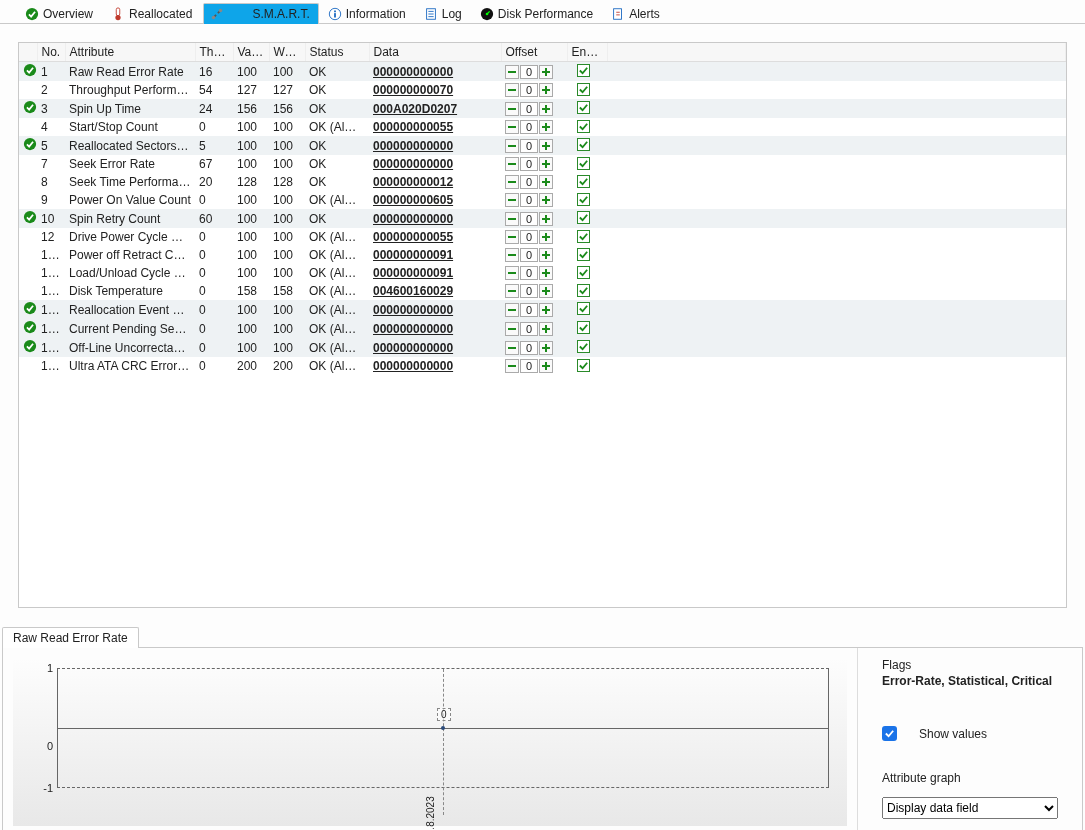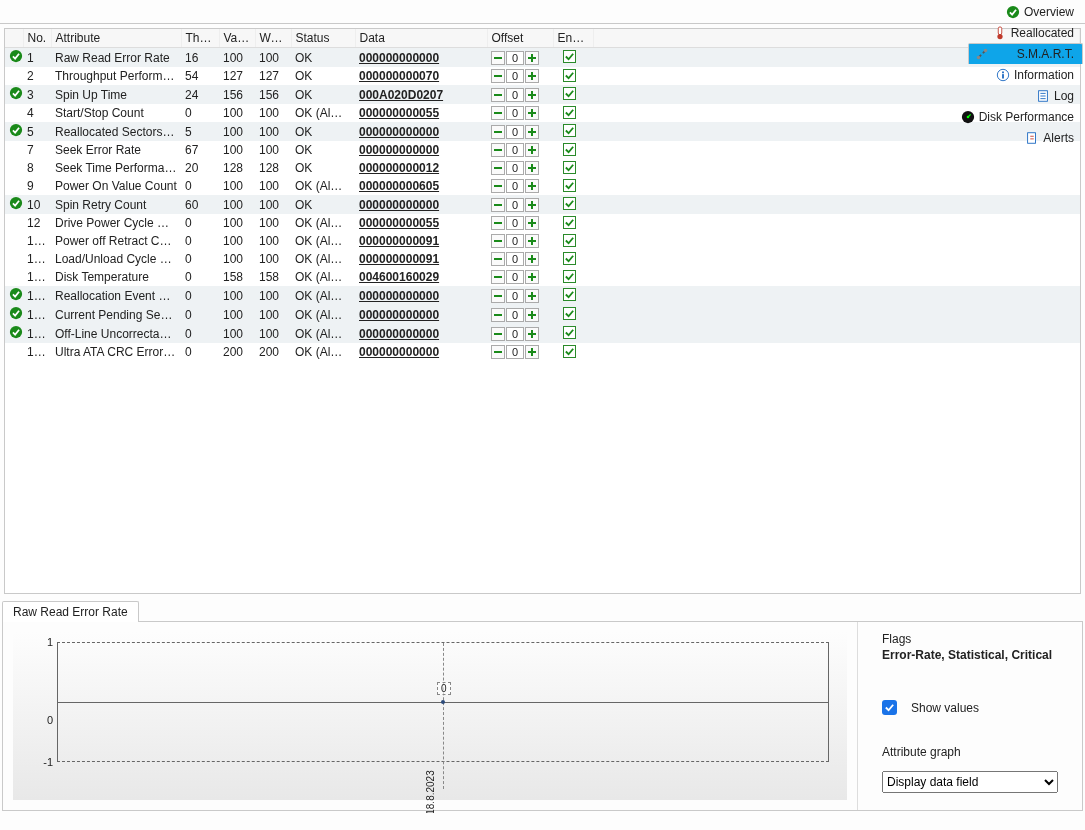--- a/index.html
+++ b/index.html
@@ -10,23 +10,22 @@
     background: #fdfdfd;
     color: #222;
     width: 1085px;
   }
   
   .tabs {
     display: flex;
     align-items: flex-end;
     height: 24px;
     border-bottom: 1px solid #c9c9c9;
-    padding-left: 4px;
+    padding-left: 18px;
     background: #fdfdfd;
-    flex-direction: column;
   }
   .tab {
     display: flex;
     align-items: center;
     gap: 4px;
     padding: 3px 8px 3px 6px;
     margin-right: 2px;
     border: 1px solid transparent;
     border-bottom: none;
     cursor: default;
@@ -38,21 +37,21 @@
     border-color: #c9c9c9;
     background: #0ea5e9;
     border-top-left-radius: 2px;
     border-top-right-radius: 2px;
     gap: 28px;
   }
   .tab svg, .tab .ico { width: 14px; height: 14px; flex: none; }
 
   
   .panel {
-    margin: 4px;
+    margin: 18px;
     border: 1px solid #c9c9c9;
     height: 566px;
     overflow: auto;
     background: #fff;
   }
   table.smart {
     border-collapse: collapse;
     width: 100%;
     table-layout: fixed;
     font-size: 12px;
@@ -188,21 +187,21 @@
     width:225px;
     border-left:1px solid #ddd;
     padding:10px 24px;
     font-size:12px;
     display:flex;
     flex-direction:column;
   }
   .side .flags-label { margin-bottom:2px; }
   .side .flags-val { font-weight:bold; margin-bottom:38px; }
   .side label.show {
-    display:flex; align-items:center; gap:14px;
+    display:flex; align-items:center; gap:22px;
     margin-bottom:30px;
   }
   .blue-chk {
     width:15px; height:15px; border-radius:3px;
     background:#1a73e8; display:inline-flex;
     align-items:center; justify-content:center;
   }
   .side select {
     width:100%; font-size:12px; height:22px;
   }

